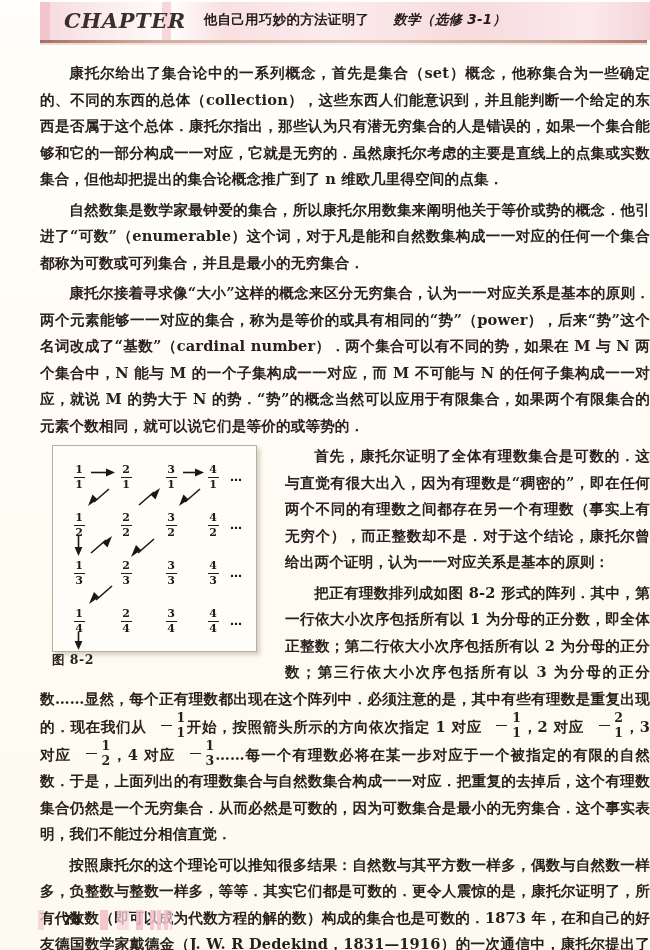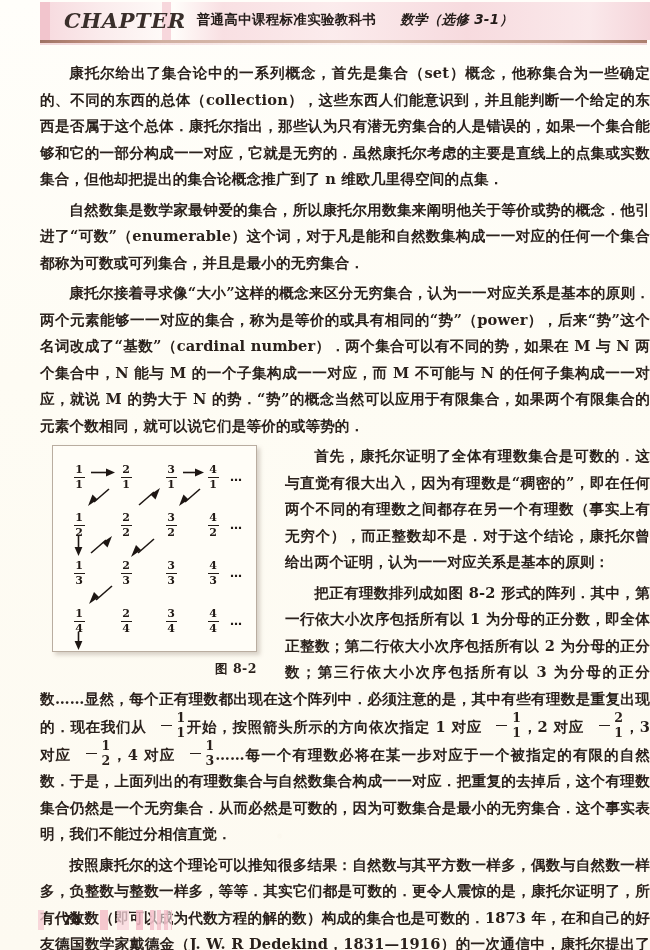--- a/index.html
+++ b/index.html
@@ -181,26 +181,25 @@
     letter-spacing: 1px;
     font-family: "DejaVu Sans","Liberation Sans",sans-serif;
   }
   .arrow {
     position: absolute;
     color: #1d1613;
   }
   .arrow svg { display: block; }
   .fig-caption {
     width: 205px;
-    text-align: right;
+    text-align: left;
     font-family: "DejaVu Serif","Liberation Serif",serif;
     font-weight: 700;
     font-size: 12.5px;
     color: #2a211c;
-    margin-top: 9px;
     letter-spacing: .5px;
   }
 
   
   .ifrac {
     display: inline-block;
     vertical-align: -0.45em;
     text-align: center;
     font-size: 12.5px;
     line-height: 12px;
@@ -238,21 +237,21 @@
 </head>
 <body>
 
 <div class="page">
   <div class="paper-noise"></div>
 
   <div class="header">
     <div class="header-band"></div>
     <div class="chapter-word">CHAPTER</div>
     <div class="header-title">
-      <span>普通高中课程标准实验教科书</span>
+      <span>他自己用巧妙的方法证明了</span>
       <span class="sep"></span>
       <span class="ital">数学（选修 3-1）</span>
     </div>
     <div class="header-rule"></div>
   </div>
 
   <div class="content">
 
     <p class="para indent">康托尔给出了集合论中的一系列概念，首先是集合（set）概念，他称集合为一些确定的、不同的东西的总体（collection），这些东西人们能意识到，并且能判断一个给定的东西是否属于这个总体．康托尔指出，那些认为只有潜无穷集合的人是错误的，如果一个集合能够和它的一部分构成一一对应，它就是无穷的．虽然康托尔考虑的主要是直线上的点集或实数集合，但他却把提出的集合论概念推广到了 n 维欧几里得空间的点集．</p>
     <p class="para indent">自然数集是数学家最钟爱的集合，所以康托尔用数集来阐明他关于等价或势的概念．他引进了“可数”（enumerable）这个词，对于凡是能和自然数集构成一一对应的任何一个集合都称为可数或可列集合，并且是最小的无穷集合．</p>

